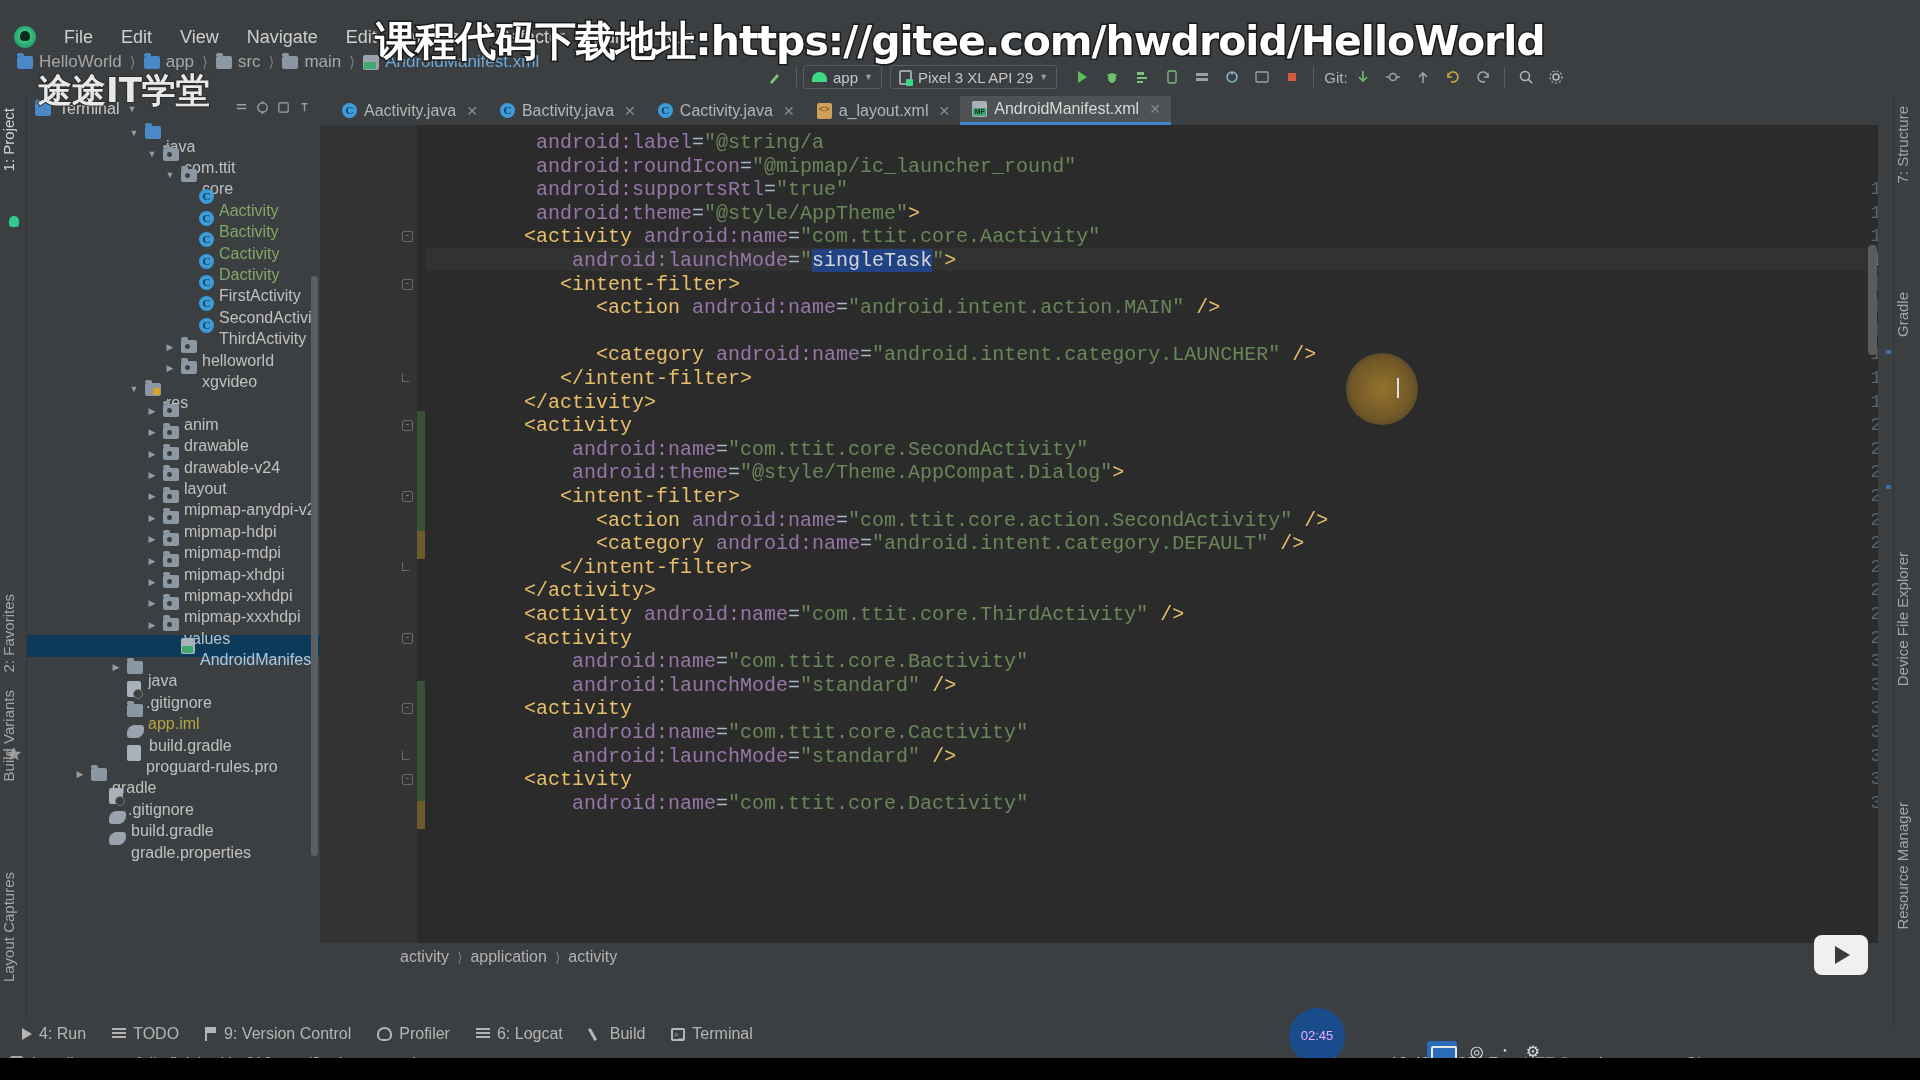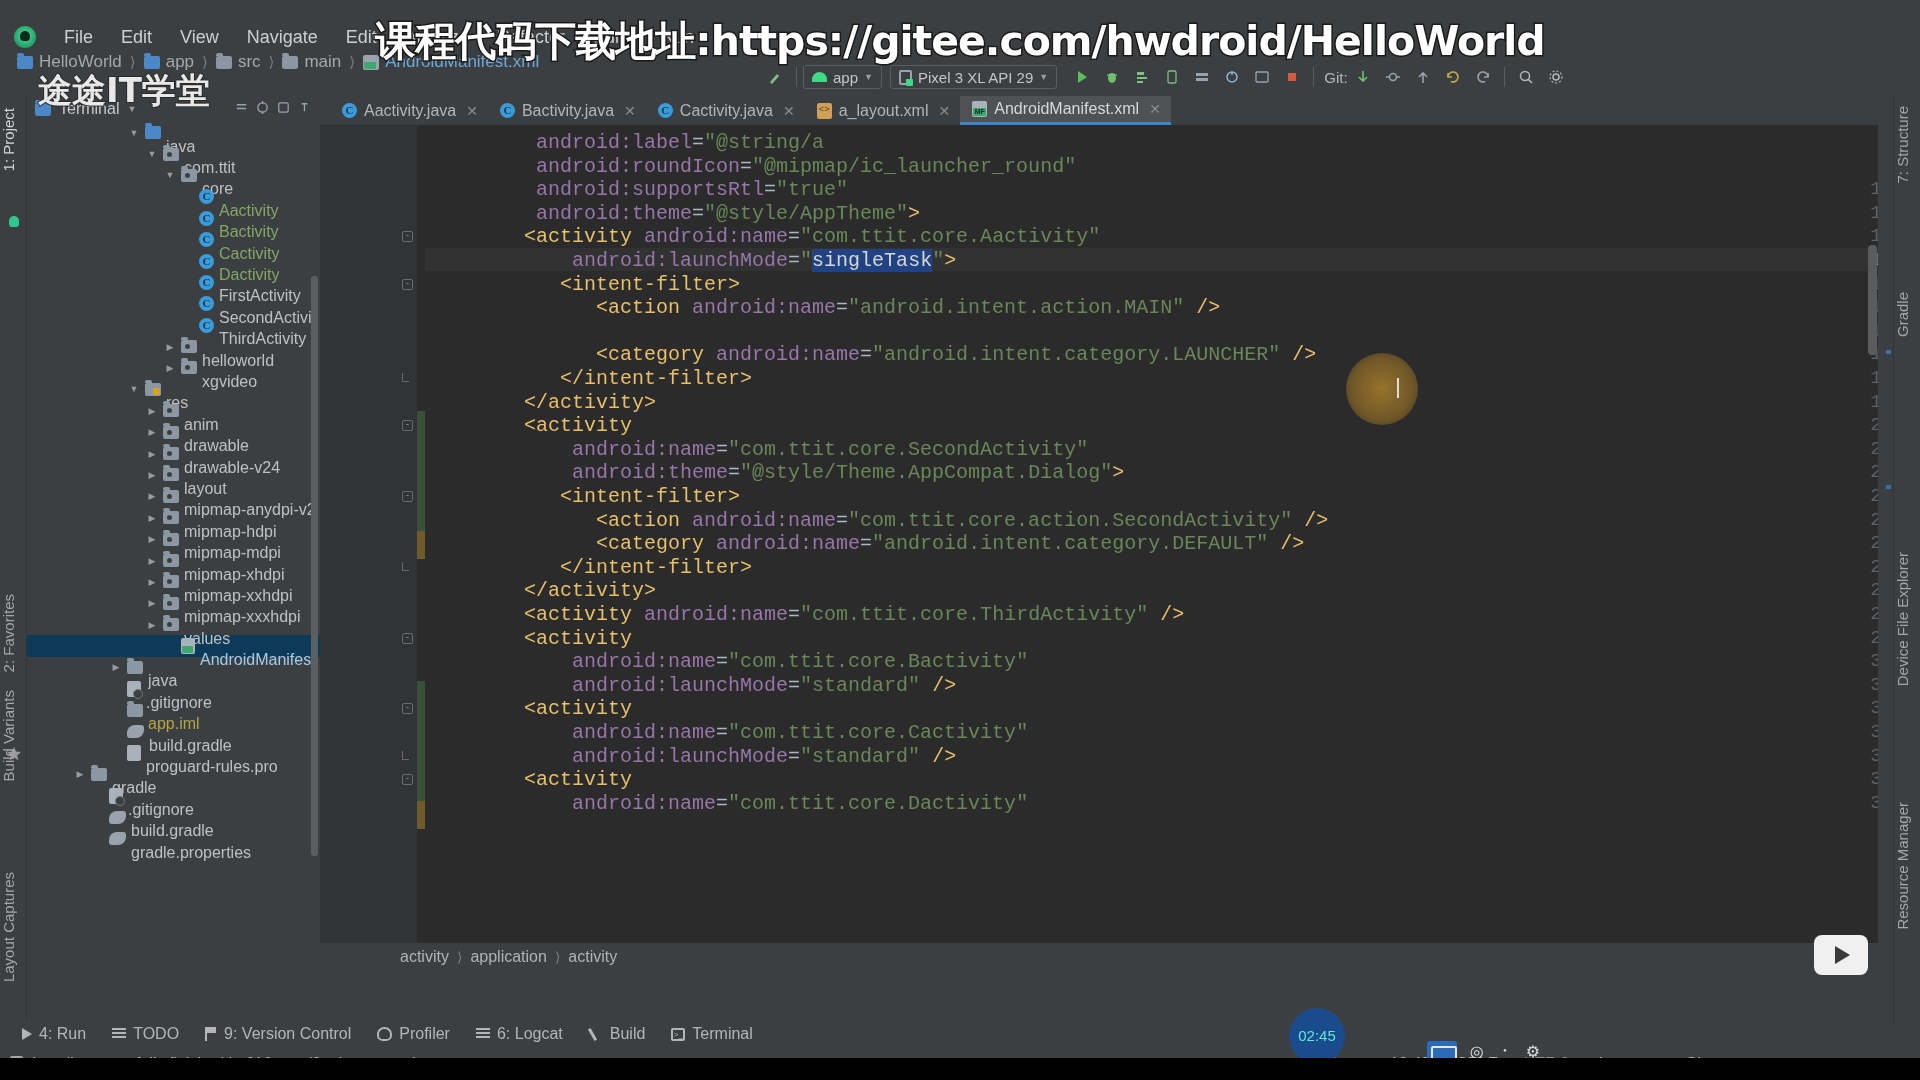--- a/index.html
+++ b/index.html
@@ -399,21 +399,21 @@
     background: #f0f0f0; border-radius: 8px;
   }
   .yt-badge::after {
     content: ""; position: absolute; left: 21px; top: 11px;
     width: 0; height: 0; border-left: 15px solid #3a3a3a;
     border-top: 9px solid transparent; border-bottom: 9px solid transparent;
   }
   .time-bubble {
     position: absolute; right: 575px; bottom: 16px; width: 56px; height: 56px;
     border-radius: 50%; background: #1a4b8c;
-    color: #5eead4; font-size: 15px; text-align: center; line-height: 56px;
+    color: #f0abfc; font-size: 13px; text-align: center; line-height: 56px;
   }
   .ime-bar {
     position: absolute; right: 380px; bottom: 14px; height: 30px;
     display: flex; align-items: center; gap: 13px; color: #dcdcdc; font-size: 16px;
   }
   .ime-key {
     width: 30px; height: 21px; background: #2b6cb8; border-radius: 3px;
     position: relative;
   }
   .ime-key::after {

